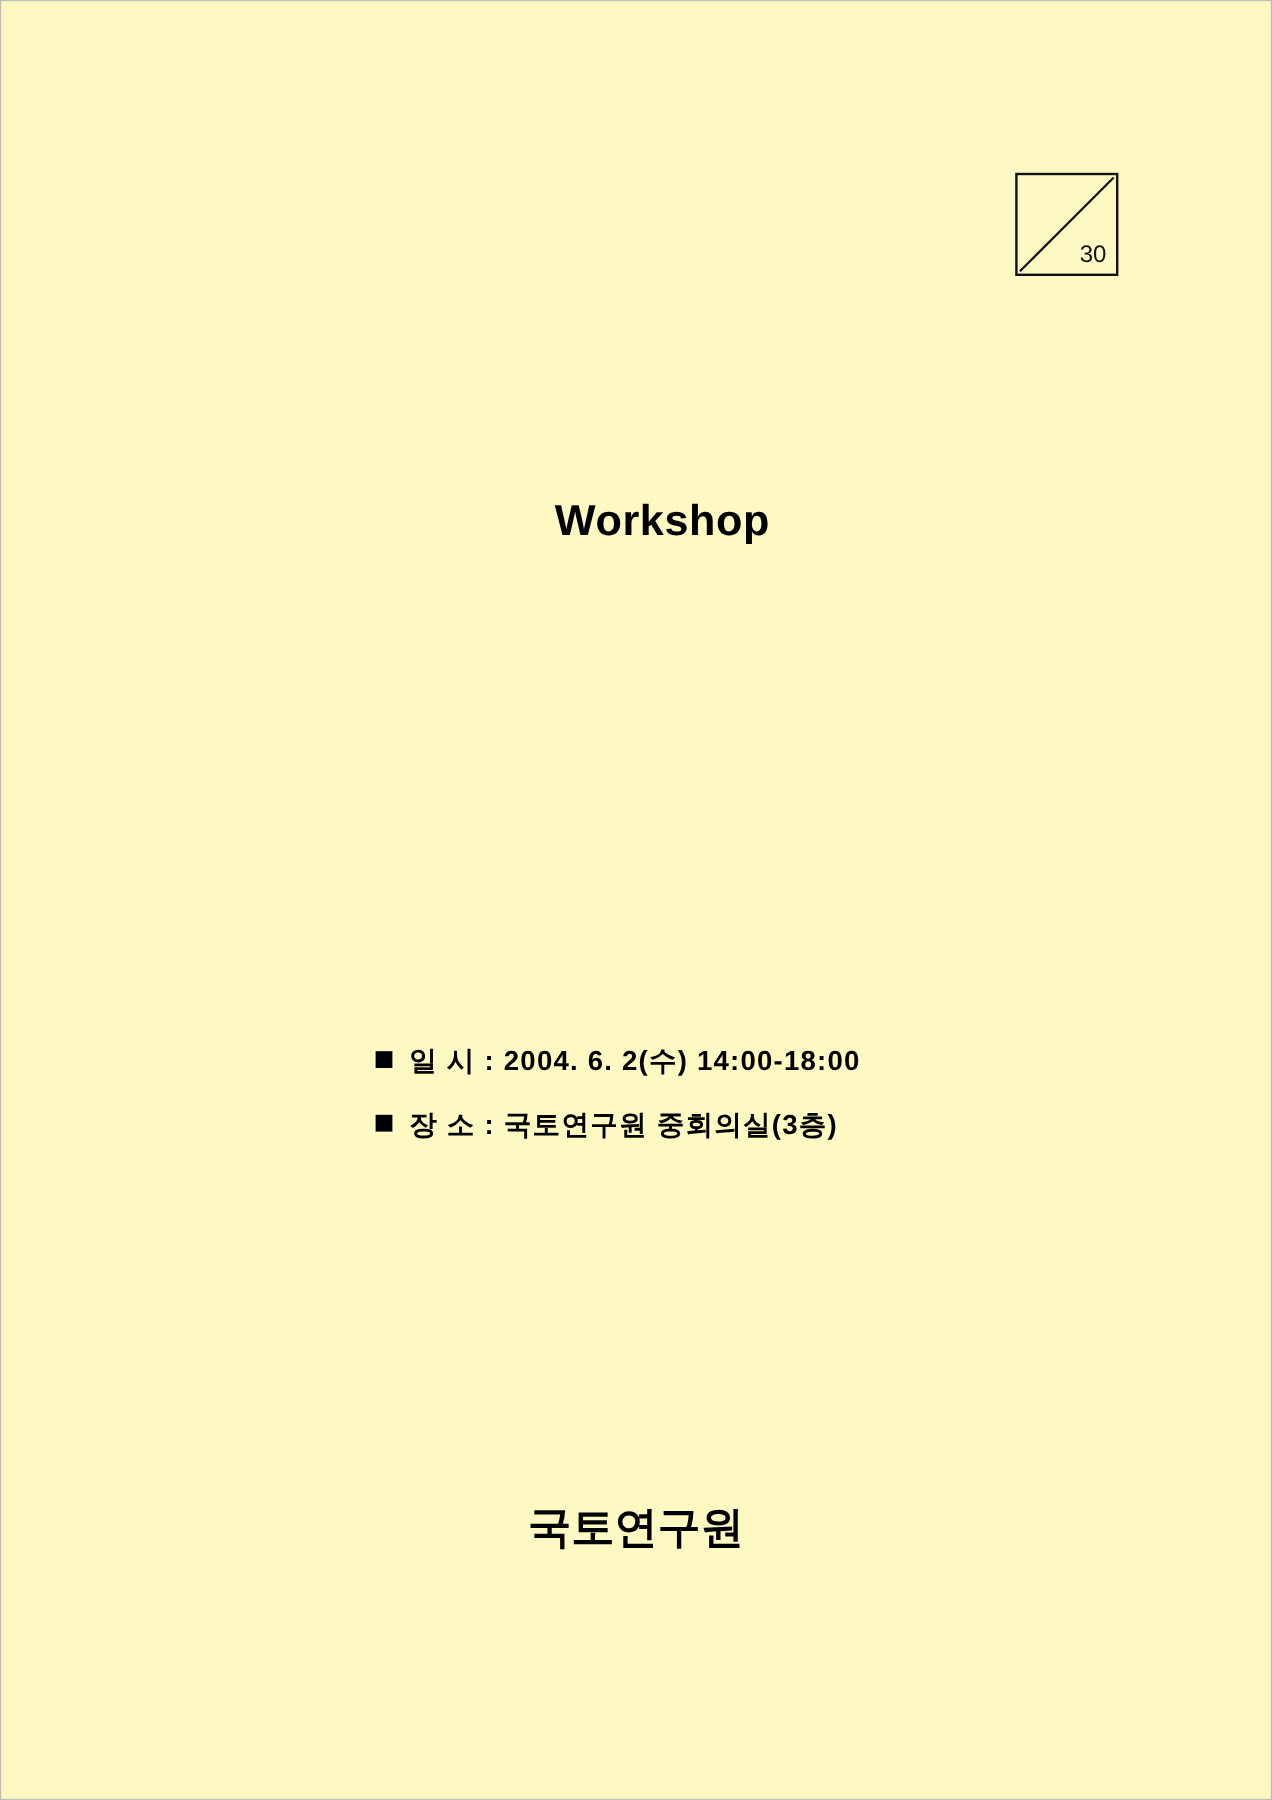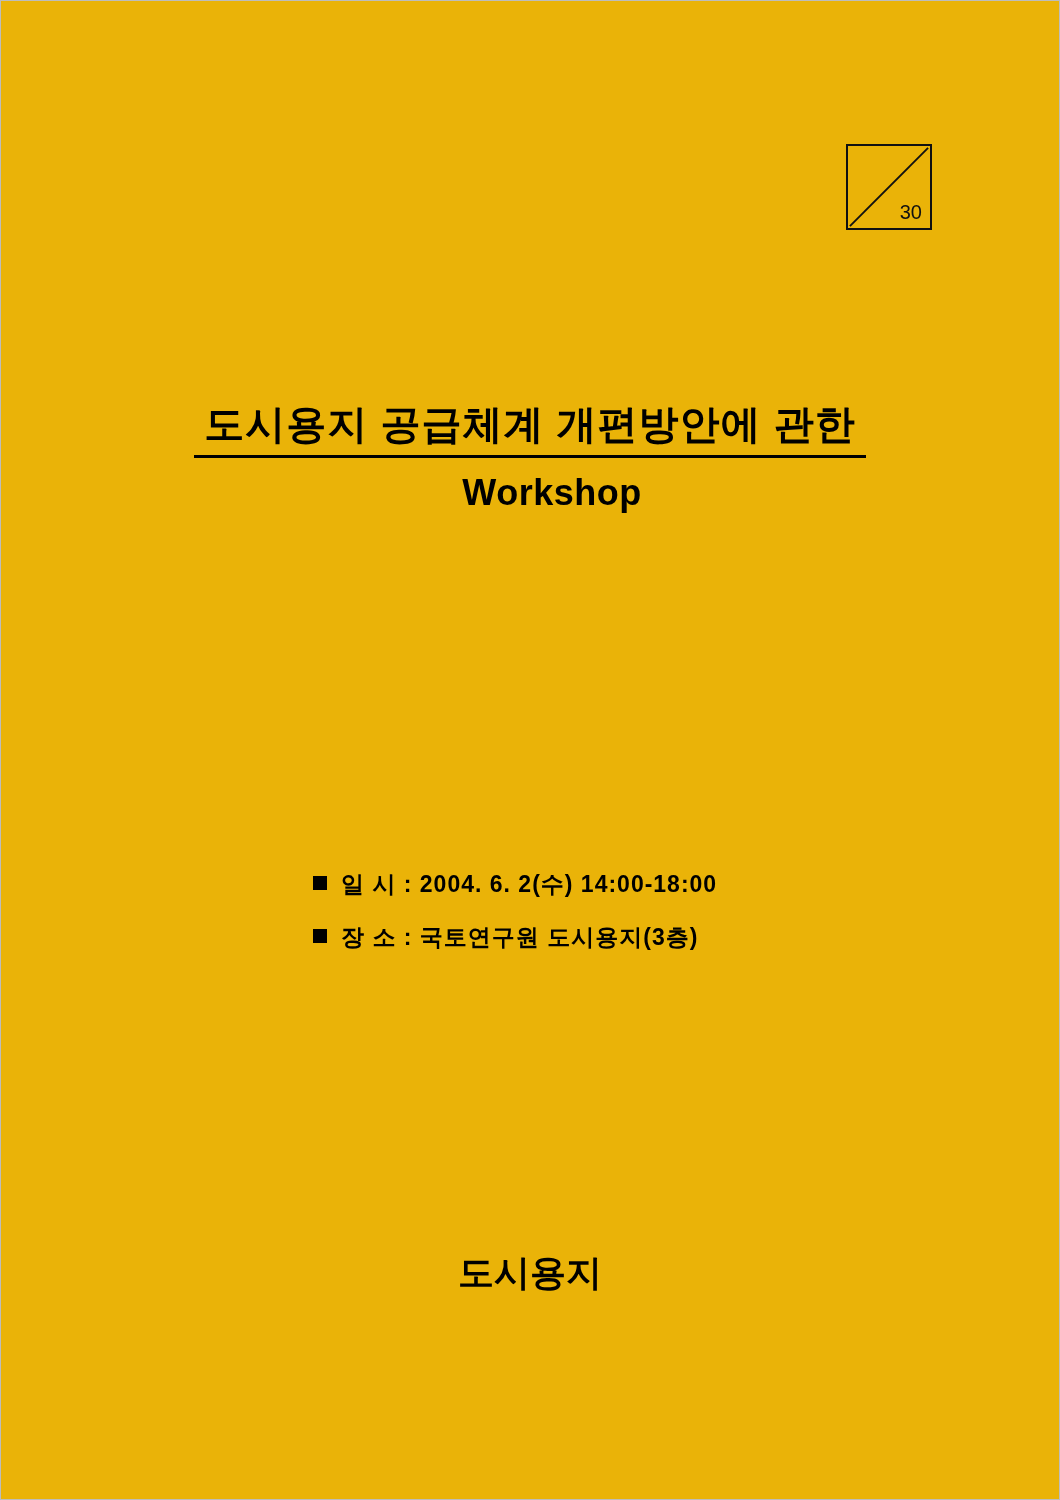--- a/index.html
+++ b/index.html
@@ -7,21 +7,21 @@
     padding: 0;
     background: #8a8a8a;
   }
   body {
     font-family: "Liberation Sans", sans-serif;
   }
   .page {
     position: relative;
     width: 1060px;
     height: 1500px;
-    background: #eab308;
+    background: #fef9c3;
     margin: 0 auto;
     overflow: hidden;
     box-sizing: border-box;
     border: 1px solid #bdbdbd;
   }
   
   .page-number-box {
     position: absolute;
     top: 143px;
     left: 845px;
@@ -121,30 +121,29 @@
 <div class="page">
 
   <div class="page-number-box">
     <svg class="diag" viewBox="0 0 86 86" preserveAspectRatio="none">
       <line x1="2" y1="84" x2="84" y2="2" stroke="#111" stroke-width="2"></line>
     </svg>
     <span class="num">30</span>
   </div>
 
   <div class="title-block">
-    <div class="title-line1">도시용지 공급체계 개편방안에 관한</div>
     <div class="title-line2">Workshop</div>
   </div>
 
   <div class="info-block">
     <div class="info-row">
       <span class="bullet-square"></span>
       <span class="info-label">일 시 : 2004. 6. 2(수) 14:00-18:00</span>
     </div>
     <div class="info-row">
       <span class="bullet-square"></span>
-      <span class="info-label">장 소 : 국토연구원 도시용지(3층)</span>
+      <span class="info-label">장 소 : 국토연구원 중회의실(3층)</span>
     </div>
   </div>
 
-  <div class="org-name">도시용지</div>
+  <div class="org-name">국토연구원</div>
 
 </div>
 
 </body></html>

